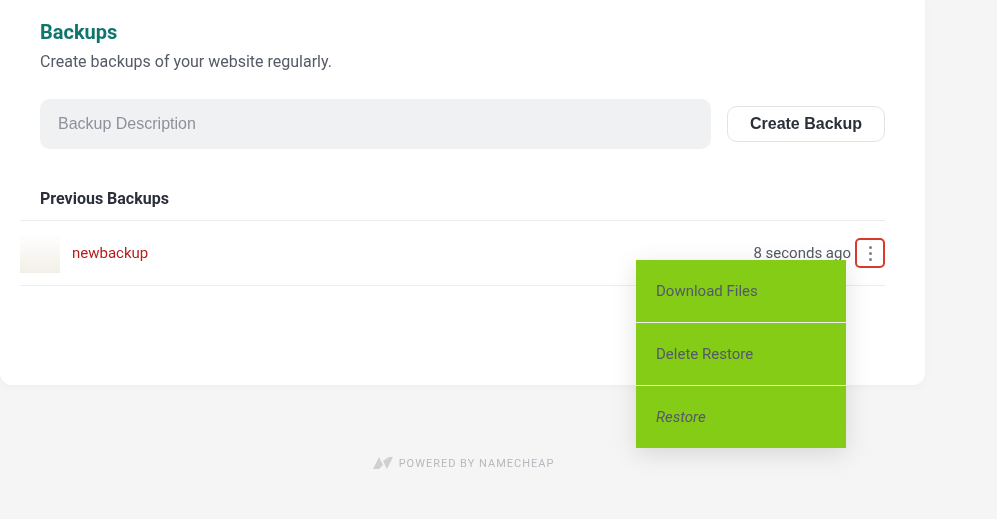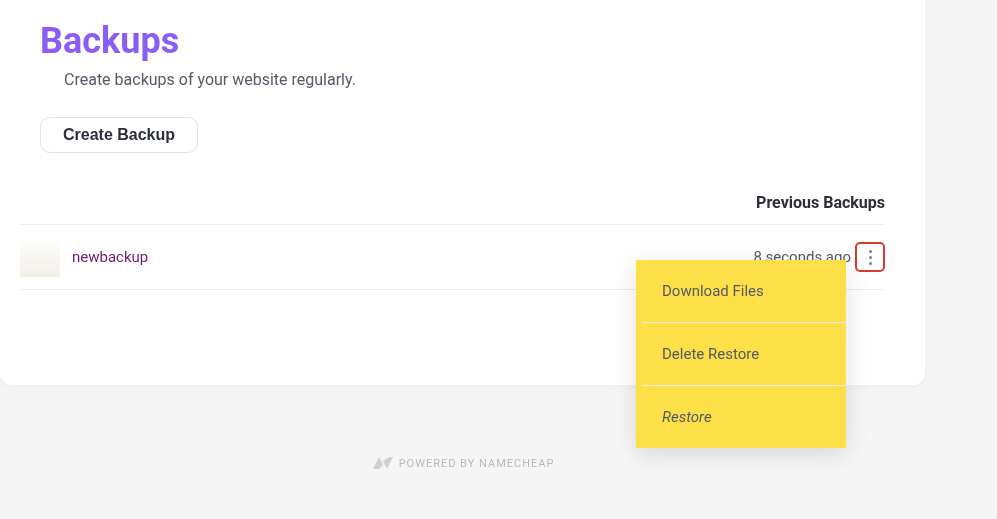--- a/index.html
+++ b/index.html
@@ -16,30 +16,29 @@
       border-radius: 0 0 12px 12px;
       width: 925px;
       height: 385px;
       position: absolute;
       left: 0;
       top: 0;
       padding: 20px 40px 40px 40px;
       box-shadow: 0 2px 8px rgba(0,0,0,0.03);
     }
     .page-title {
-      font-size: 36px;
+      font-size: 20px;
       font-weight: 700;
-      color: #8b5cf6;
+      color: #0f766e;
       margin-bottom: 8px;
     }
     .page-subtitle {
       font-size: 16px;
       color: #555a68;
       margin-bottom: 28px;
-      margin-left: 24px;
     }
     .create-row {
       display: flex;
       gap: 16px;
       align-items: center;
       margin-bottom: 40px;
     }
     .desc-input {
       flex: 1;
       background: #f0f1f3;
@@ -58,42 +57,41 @@
       font-size: 16px;
       font-weight: 700;
       color: #2b2f3a;
       cursor: pointer;
     }
     .prev-title {
       font-size: 16px;
       font-weight: 700;
       color: #2b2f3a;
       margin-bottom: 12px;
-      text-align: right;
     }
     .backup-row {
       display: flex;
       align-items: center;
       border-top: 1px solid #ececec;
       border-bottom: 1px solid #ececec;
       padding: 12px 0;
       margin-left: -20px;
       padding-left: 0;
     }
     .thumb {
       width: 40px;
       height: 40px;
       background: linear-gradient(#fff,#f3efe8);
       margin-right: 12px;
       flex-shrink: 0;
     }
     .backup-name {
       flex: 1;
       font-size: 15px;
-      color: #701a75;
+      color: #b91c1c;
     }
     .backup-time {
       font-size: 15px;
       color: #555a68;
       margin-right: 4px;
     }
     .kebab-btn {
       width: 30px;
       height: 30px;
       border: 2px solid #d83b2b;
@@ -112,24 +110,23 @@
       height: 3px;
       background: #7a7e89;
       border-radius: 50%;
       display: block;
     }
     .dropdown {
       position: absolute;
       left: 636px;
       top: 260px;
       width: 210px;
-      background: #fde047;
+      background: #84cc16;
       box-shadow: 0 6px 24px rgba(0,0,0,0.12);
       z-index: 10;
-      padding-left: 6px;
     }
     .dropdown-item {
       padding: 22px 20px;
       font-size: 15px;
       color: #555a68;
       border-bottom: 1px solid #ececec;
       cursor: pointer;
     }
     .dropdown-item:last-child { border-bottom: none; font-style: italic; }
     .footer {
@@ -152,20 +149,21 @@
     }
   </style>
 </head>
 <body>
 
 <div class="card">
   <h1 class="page-title">Backups</h1>
   <p class="page-subtitle">Create backups of your website regularly.</p>
 
   <div class="create-row">
+    <input class="desc-input" type="text" placeholder="Backup Description" style="">
     <button class="create-btn">Create Backup</button>
   </div>
 
   <div class="prev-title">Previous Backups</div>
 
   <div class="backup-row">
     <div class="thumb"></div>
     <div class="backup-name">newbackup</div>
     <div class="backup-time">8 seconds ago</div>
     <button class="kebab-btn">

